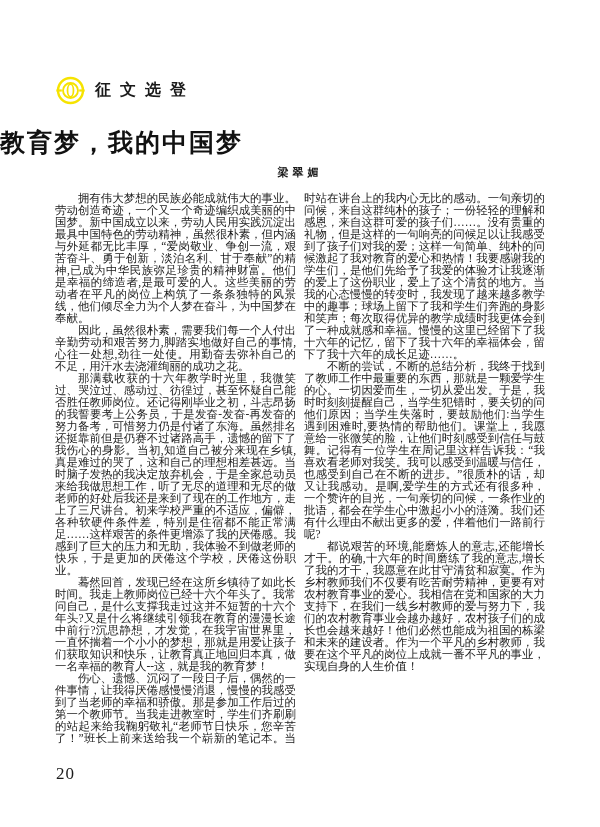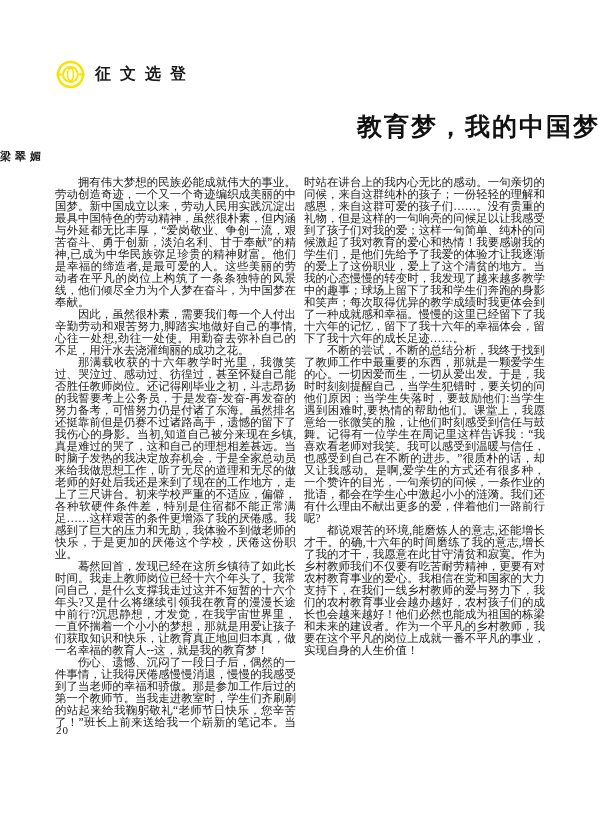--- a/index.html
+++ b/index.html
@@ -4,50 +4,50 @@
 <style>
   * { margin: 0; padding: 0; box-sizing: border-box; }
   html, body { width: 600px; height: 827px; }
   body {
     background: #ffffff;
     color: #1a1a1a;
     font-family: "Liberation Serif", "DejaVu Serif", serif;
     position: relative;
     overflow: hidden;
   }
-  .page { position: absolute; inset: 0; background: #ffffff; }
+  .page { position: absolute; inset: 0; background: #ffffff; margin-top: 16px; }
 
   
   .masthead {
     position: absolute; top: 60px; left: 56px;
     display: flex; align-items: center; gap: 10px;
   }
   .logo { display: block; }
   .section-label {
     font-family: "Liberation Serif", "DejaVu Serif", serif;
     font-weight: bold;
     font-size: 16px;
     letter-spacing: 9px;
     color: #1a1a1a;
     white-space: nowrap;
   }
 
   
   .title {
     position: absolute; top: 110px; left: 0; width: 100%;
-    text-align: right;
+    text-align: left;
     font-family: "Liberation Sans", "DejaVu Sans", sans-serif;
     font-weight: 900;
     font-size: 25px;
     letter-spacing: 2px;
     color: #111111;
   }
   .author {
     position: absolute; top: 149px; left: 0; width: 100%;
-    text-align: left;
+    text-align: center;
     font-weight: bold;
     font-size: 11px;
     letter-spacing: 4px;
     color: #1a1a1a;
   }
 
   
   .article {
     position: absolute; top: 176px; left: 55px;
     width: 490px; height: 554px;
@@ -55,22 +55,22 @@
     column-gap: 8px;
     column-fill: auto;
     font-size: 11.45px;
     line-height: 12px;
     text-align: justify;
     color: #1a1a1a;
   }
   .para { text-indent: 2em; margin: 0; }
 
   .page-num {
-    position: absolute; top: 724px; left: 56px;
-    font-size: 11px;
+    position: absolute; top: 748px; left: 56px;
+    font-size: 17px;
     color: #1a1a1a;
     letter-spacing: 1px;
   }
 </style>
 </head>
 <body>
 
 <div class="page">
 
   <div class="masthead">

